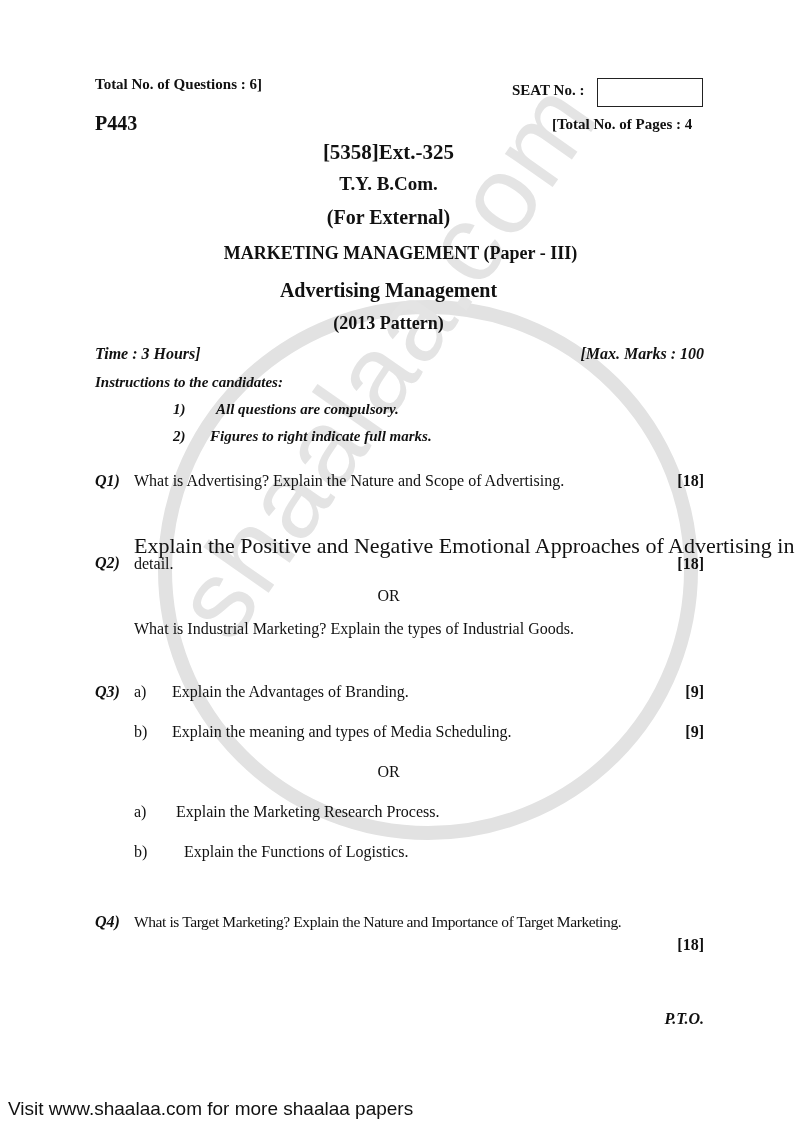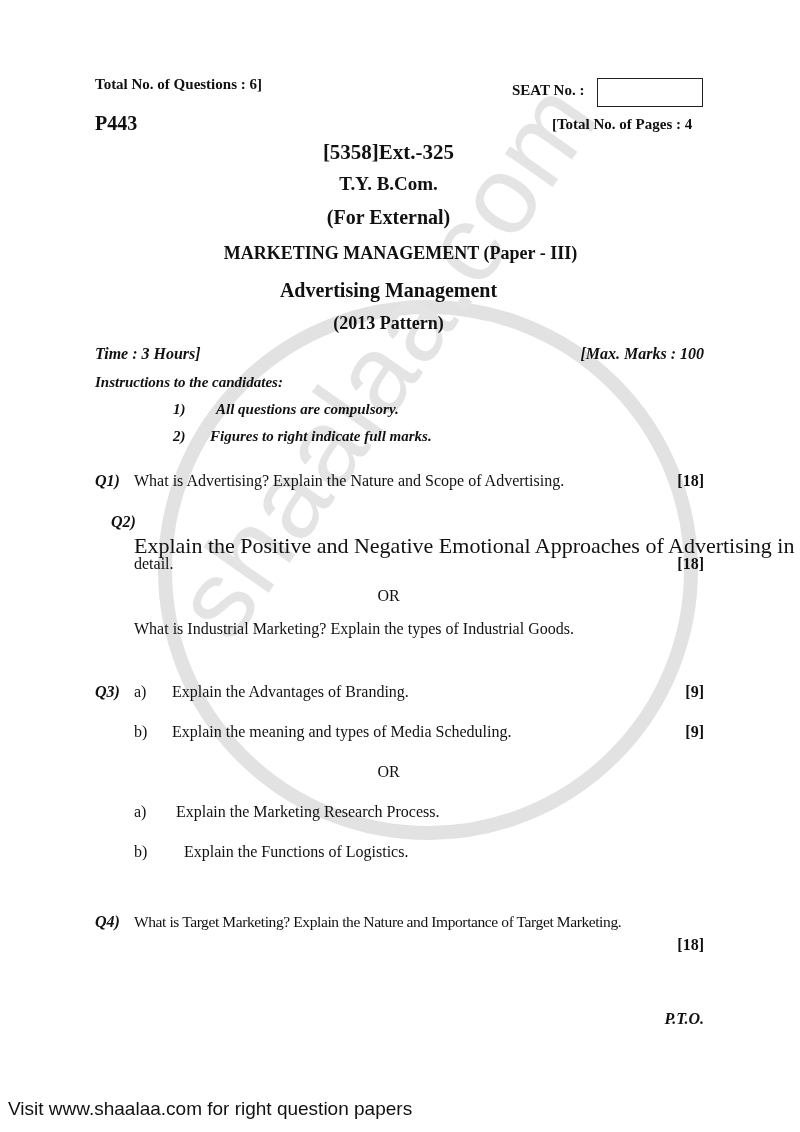--- a/index.html
+++ b/index.html
@@ -43,21 +43,21 @@
 <div class="abs b i" style="left:95px; top:374px; font-size:15px;">Instructions to the candidates:</div>
 <div class="abs b i" style="left:173px; top:401px; font-size:15px;">1)</div>
 <div class="abs b i" style="left:216px; top:401px; font-size:15px;">All questions are compulsory.</div>
 <div class="abs b i" style="left:173px; top:428px; font-size:15px;">2)</div>
 <div class="abs b i" style="left:210px; top:428px; font-size:15px;">Figures to right indicate full marks.</div>
 
 <div class="abs b i line" style="left:95px; top:472px;">Q1)</div>
 <div class="abs line" style="left:134px; top:472px;">What is Advertising? Explain the Nature and Scope of Advertising.</div>
 <div class="abs b line" style="right:96px; top:472px;">[18]</div>
 
-<div class="abs b i line" style="left:95px; top:513px;margin-left:16px;">Q2)</div>
+<div class="abs b i line" style="left:95px; top:554px;">Q2)</div>
 <div class="abs line" style="left:134px; top:533px; font-size:22px;">Explain the Positive and Negative Emotional Approaches of Advertising in</div>
 <div class="abs line" style="left:134px; top:555px;">detail.</div>
 <div class="abs b line" style="right:96px; top:555px;">[18]</div>
 <div class="abs center line" style="top:587px;">OR</div>
 <div class="abs line" style="left:134px; top:620px;">What is Industrial Marketing? Explain the types of Industrial Goods.</div>
 
 <div class="abs b i line" style="left:95px; top:683px;">Q3)</div>
 <div class="abs line" style="left:134px; top:683px;">a)</div>
 <div class="abs line" style="left:172px; top:683px;">Explain the Advantages of Branding.</div>
 <div class="abs b line" style="right:96px; top:683px;">[9]</div>
@@ -69,13 +69,13 @@
 <div class="abs line" style="left:176px; top:803px;">Explain the Marketing Research Process.</div>
 <div class="abs line" style="left:134px; top:843px;">b)</div>
 <div class="abs line" style="left:184px; top:843px;text-align:right;">Explain the Functions of Logistics.</div>
 
 <div class="abs b i line" style="left:95px; top:913px;">Q4)</div>
 <div class="abs line" style="left:134px; top:913px; font-size:15.5px; letter-spacing:-0.4px;">What is Target Marketing? Explain the Nature and Importance of Target Marketing.</div>
 <div class="abs b line" style="right:96px; top:936px;">[18]</div>
 
 <div class="abs b i line" style="right:96px; top:1010px;">P.T.O.</div>
 
-<div class="abs footer">Visit www.shaalaa.com for right question papers</div>
+<div class="abs footer">Visit www.shaalaa.com for more shaalaa papers</div>
 
 </body></html>

